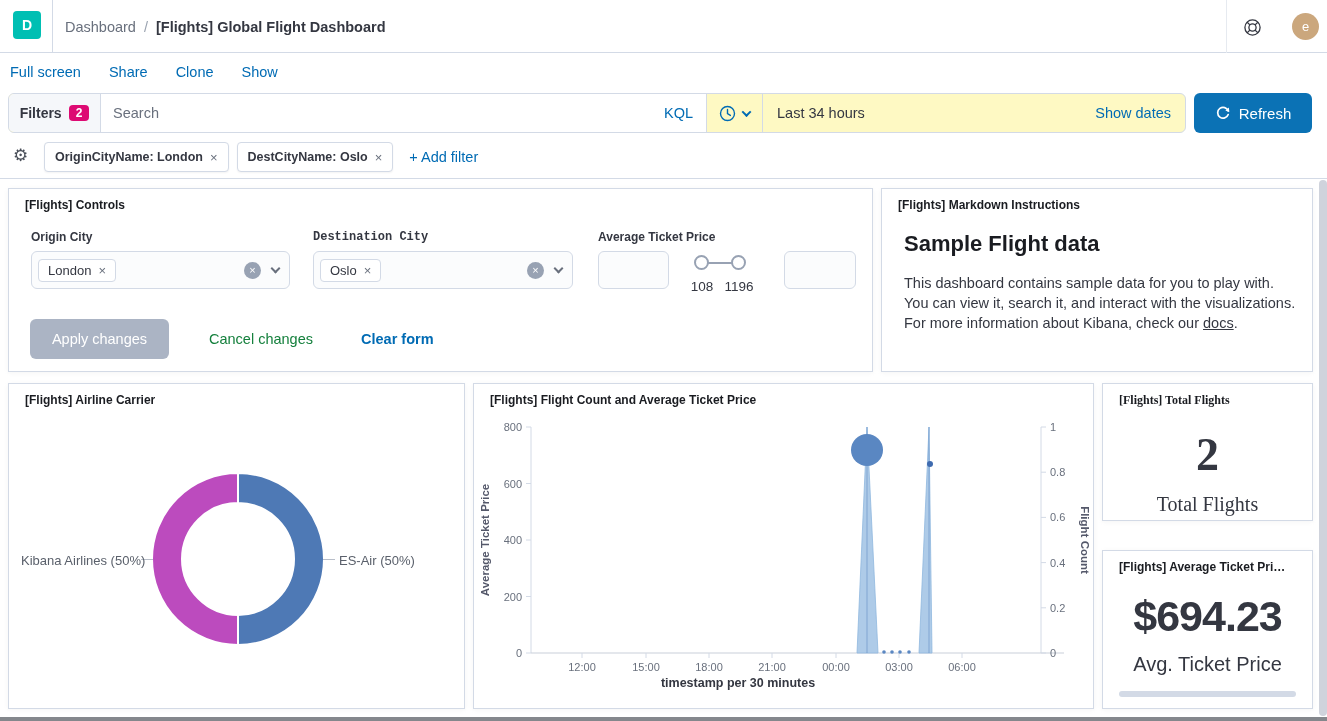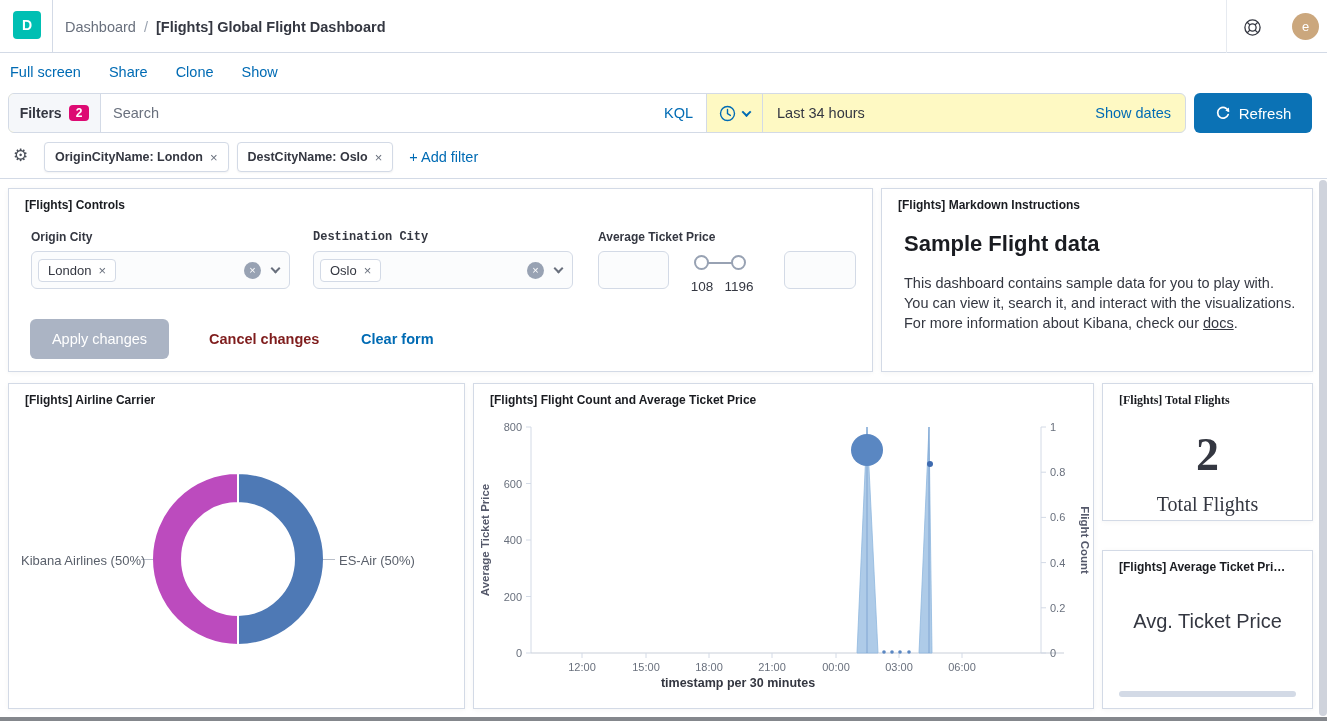--- a/index.html
+++ b/index.html
@@ -56,21 +56,21 @@
   .combo-pill { background:#fff; border:1px solid #D3DAE6; border-radius:4px; padding:3px 9px; font-size:13px; color:#343741; display:flex; align-items:center; gap:7px; }
   .combo-pill .x { color:#69707D; }
   .combo-right { margin-left:auto; display:flex; align-items:center; gap:11px; }
   .clear-circle { width:17px; height:17px; border-radius:50%; background:#98A2B3; color:#fff; font-size:11px; line-height:17px; text-align:center; cursor:pointer; }
   .chev-gray { width:7px; height:7px; border-right:2px solid #69707D; border-bottom:2px solid #69707D; transform:rotate(45deg); margin-top:-3px; }
   .num-input { position:absolute; width:71px; height:38px; background:#FBFCFD; border:1px solid #D3DAE6; border-radius:6px; }
   .slider-track { position:absolute; height:2px; background:#98A2B3; }
   .slider-handle { position:absolute; width:15px; height:15px; border-radius:50%; background:#fff; border:2px solid #98A2B3; cursor:pointer; }
   .slider-lab { position:absolute; width:44px; text-align:center; font-size:13.5px; color:#343741; }
   .apply-btn { position:absolute; left:21px; top:130px; width:139px; height:40px; background:#ABB4C4; border:none; border-radius:6px; color:#fff; font-size:14.5px; font-weight:500; font-family:inherit; cursor:not-allowed; }
-  .cancel-btn { position:absolute; left:200px; top:130px; height:40px; display:flex; align-items:center; color:#7f1d1d; font-size:14.5px; font-weight:700; cursor:not-allowed; }
+  .cancel-btn { position:absolute; left:200px; top:130px; height:40px; display:flex; align-items:center; color:#15803d; font-size:14.5px; font-weight:400; cursor:not-allowed; }
   .clearform-btn { position:absolute; left:352px; top:130px; height:40px; display:flex; align-items:center; color:#006BB4; font-size:14.5px; font-weight:600; cursor:pointer; }
 
   
   .md-h1 { position:absolute; left:22px; top:42px; font-size:22px; font-weight:700; color:#1A1C21; }
   .md-body { position:absolute; left:22px; top:84px; width:392px; font-size:14.5px; color:#343741; line-height:20px; }
   .md-link { color:#343741; text-decoration:underline; cursor:pointer; }
 
   
   .donut-label { position:absolute; font-size:13px; color:#5A606B; white-space:nowrap; }
   .leader { position:absolute; height:1px; background:#B8BEC9; }
@@ -296,20 +296,21 @@
     <div class="panel-title">[Flights] Total Flights</div>
     <div class="metric-wrap" style="top:48px;">
       <div class="metric-value" style="font-size:46px;">2</div>
       <div class="metric-label">Total Flights</div>
     </div>
   </div>
 
   <div class="panel" style="left:1102px; top:550px; width:211px; height:159px;">
     <div class="panel-title">[Flights] Average Ticket Pri…</div>
     <div class="metric-wrap" style="top:44px;">
+      <div class="metric-value" style="font-size:43px; letter-spacing:-1px;">$694.23</div>
       <div class="metric-label">Avg. Ticket Price</div>
     </div>
     <div class="gauge-bar"></div>
   </div>
 
   <div class="scrollbar"></div>
   <div class="bottom-edge"></div>
 </div>
 
 </body></html>

